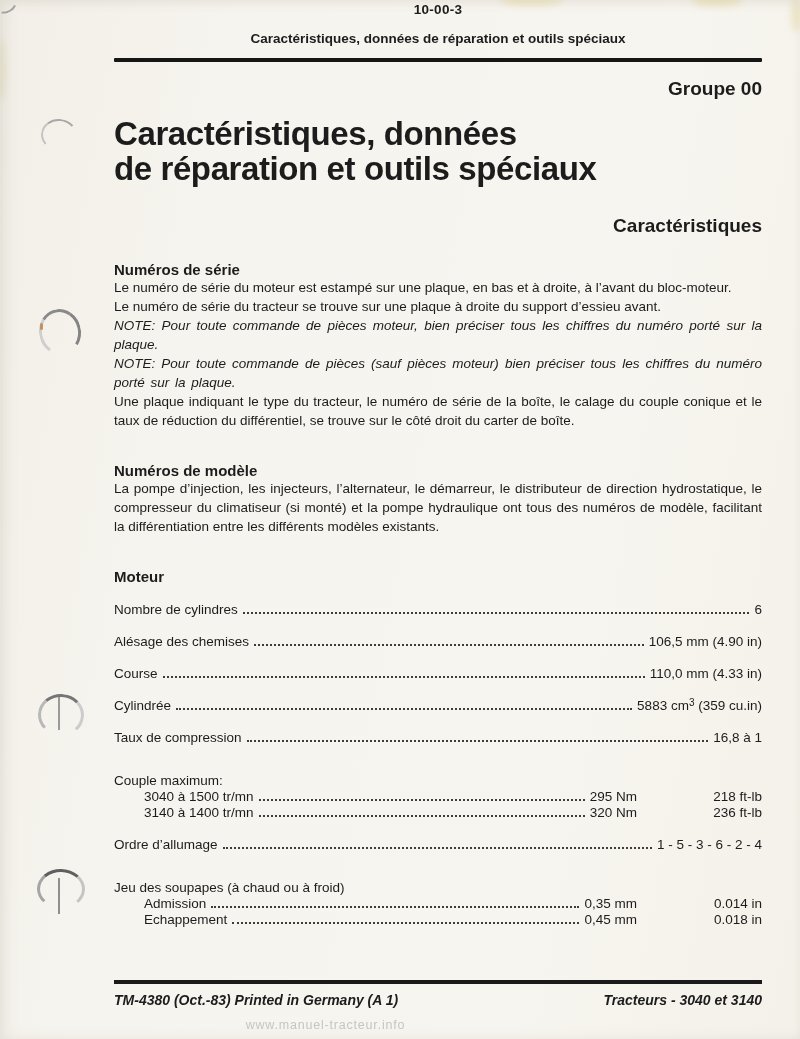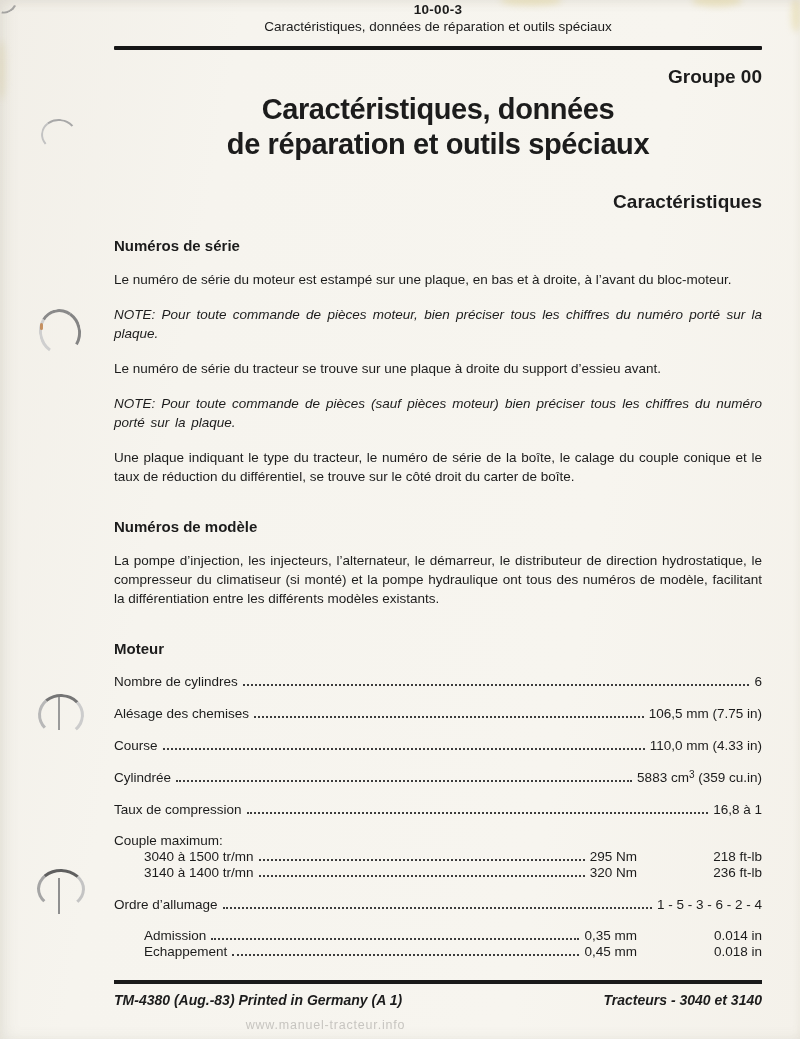--- a/index.html
+++ b/index.html
@@ -14,38 +14,38 @@
     width:800px; height:1039px;
     background:linear-gradient(100deg,#f2efe8 0%, #f6f4ee 25%, #f7f5ef 70%, #f4f1ea 100%);
     overflow:hidden;
     box-shadow:inset 6px 0 14px rgba(120,115,100,0.10), inset 0 4px 8px rgba(150,140,110,0.07);
   }
   .content { position:absolute; left:114px; width:648px; top:0; }
 
   
   .page-head { text-align:center; padding-top:2px; }
   .page-code { font-size:13.5px; font-weight:bold; letter-spacing:0.3px; }
-  .chapter-line { font-size:13.5px; font-weight:normal; margin-top:2px; }
+  .chapter-line { font-size:13.5px; font-weight:bold; margin-top:14px; }
   .head-rule { height:4px; background:#161616; margin-top:12px; border-radius:1px; }
 
   
   .group-label { text-align:right; font-size:19px; font-weight:bold; margin-top:16px; }
-  .main-title { text-align:center; font-size:29px; font-weight:bold; line-height:35px; letter-spacing:-0.4px; margin-top:4px; }
+  .main-title { text-align:left; font-size:33px; font-weight:bold; line-height:35px; letter-spacing:-0.4px; margin-top:16px; }
   .subtitle { text-align:right; font-size:19px; font-weight:bold; margin-top:29px; }
 
   
   h2.sec { font-size:15px; font-weight:bold; margin:24px 0 0 0; }
   h2.sec.gap { margin-top:32px; }
-  p.body { font-size:13.5px; line-height:19px; text-align:justify; margin:16px 0 0 0; }
+  p.body { font-size:13.5px; line-height:19px; text-align:justify; margin:0 0 0 0; }
   p.note { font-style:italic; word-spacing:2px; }
 
   
   .spec { font-size:13.5px; margin-top:14px; }
   .spec-row { display:flex; align-items:flex-end; margin-top:17px; line-height:15px; }
-  .spec-group { margin-top:16px; }
+  .spec-group { margin-top:28px; }
   .spec-group .group-head { line-height:15px; }
   .spec-group .spec-row { margin-top:1px; }
   .sub { padding-left:30px; }
   .leader { flex:1; border-bottom:2px dotted #3c3c3c; margin:0 5px 3px 5px; min-width:20px; }
   .val { white-space:nowrap; }
   .metric { white-space:nowrap; }
   .imperial { width:125px; text-align:right; white-space:nowrap; }
   sup.cm3 { font-size:10px; line-height:0; vertical-align:4px; }
 
   
@@ -102,41 +102,41 @@
 
     <div class="group-label">Groupe 00</div>
     <div class="main-title">
       <span>Caractéristiques, données</span><br>
       <span>de réparation et outils spéciaux</span>
     </div>
     <div class="subtitle">Caractéristiques</div>
 
     <h2 class="sec">Numéros de série</h2>
     <p class="body">Le numéro de série du moteur est estampé sur une plaque, en bas et à droite, à l’avant du bloc-moteur.</p>
+    <p class="body">Le numéro de série du tracteur se trouve sur une plaque à droite du support d’essieu avant.</p>
     <p class="body note">NOTE: Pour toute commande de pièces moteur, bien préciser tous les chiffres du numéro porté sur la plaque.</p>
-    <p class="body">Le numéro de série du tracteur se trouve sur une plaque à droite du support d’essieu avant.</p>
     <p class="body note">NOTE: Pour toute commande de pièces (sauf pièces moteur) bien préciser tous les chiffres du numéro porté sur la plaque.</p>
     <p class="body">Une plaque indiquant le type du tracteur, le numéro de série de la boîte, le calage du couple conique et le taux de réduction du différentiel, se trouve sur le côté droit du carter de boîte.</p>
 
     <h2 class="sec gap">Numéros de modèle</h2>
     <p class="body">La pompe d’injection, les injecteurs, l’alternateur, le démarreur, le distributeur de direction hydrostatique, le compresseur du climatiseur (si monté) et la pompe hydraulique ont tous des numéros de modèle, facilitant la différentiation entre les différents modèles existants.</p>
 
     <h2 class="sec gap">Moteur</h2>
     <div class="spec">
 
       <div class="spec-row">
         <span>Nombre de cylindres</span>
         <span class="leader"></span>
         <span class="val">6</span>
       </div>
 
       <div class="spec-row">
         <span>Alésage des chemises</span>
         <span class="leader"></span>
-        <span class="val">106,5 mm (7.75 in)</span>
+        <span class="val">106,5 mm (4.90 in)</span>
       </div>
 
       <div class="spec-row">
         <span>Course</span>
         <span class="leader"></span>
         <span class="val">110,0 mm (4.33 in)</span>
       </div>
 
       <div class="spec-row">
         <span>Cylindrée</span>
@@ -166,37 +166,38 @@
         </div>
       </div>
 
       <div class="spec-row">
         <span>Ordre d’allumage</span>
         <span class="leader"></span>
         <span class="val">1 - 5 - 3 - 6 - 2 - 4</span>
       </div>
 
       <div class="spec-group">
+        <div class="group-head">Jeu des soupapes (à chaud ou à froid)</div>
         <div class="spec-row">
           <span class="sub">Admission</span>
           <span class="leader"></span>
           <span class="metric">0,35 mm</span>
           <span class="imperial">0.014 in</span>
         </div>
         <div class="spec-row">
           <span class="sub">Echappement</span>
           <span class="leader"></span>
           <span class="metric">0,45 mm</span>
           <span class="imperial">0.018 in</span>
         </div>
       </div>
 
     </div>
   </div>
 
   <div class="foot-rule"></div>
   <div class="footer-line">
-    <span>TM-4380 (Aug.-83) Printed in Germany (A 1)</span>
+    <span>TM-4380 (Oct.-83) Printed in Germany (A 1)</span>
     <span>Tracteurs - 3040 et 3140</span>
   </div>
   <div class="watermark">www.manuel-tracteur.info</div>
 
 </div>
 
 </body></html>

